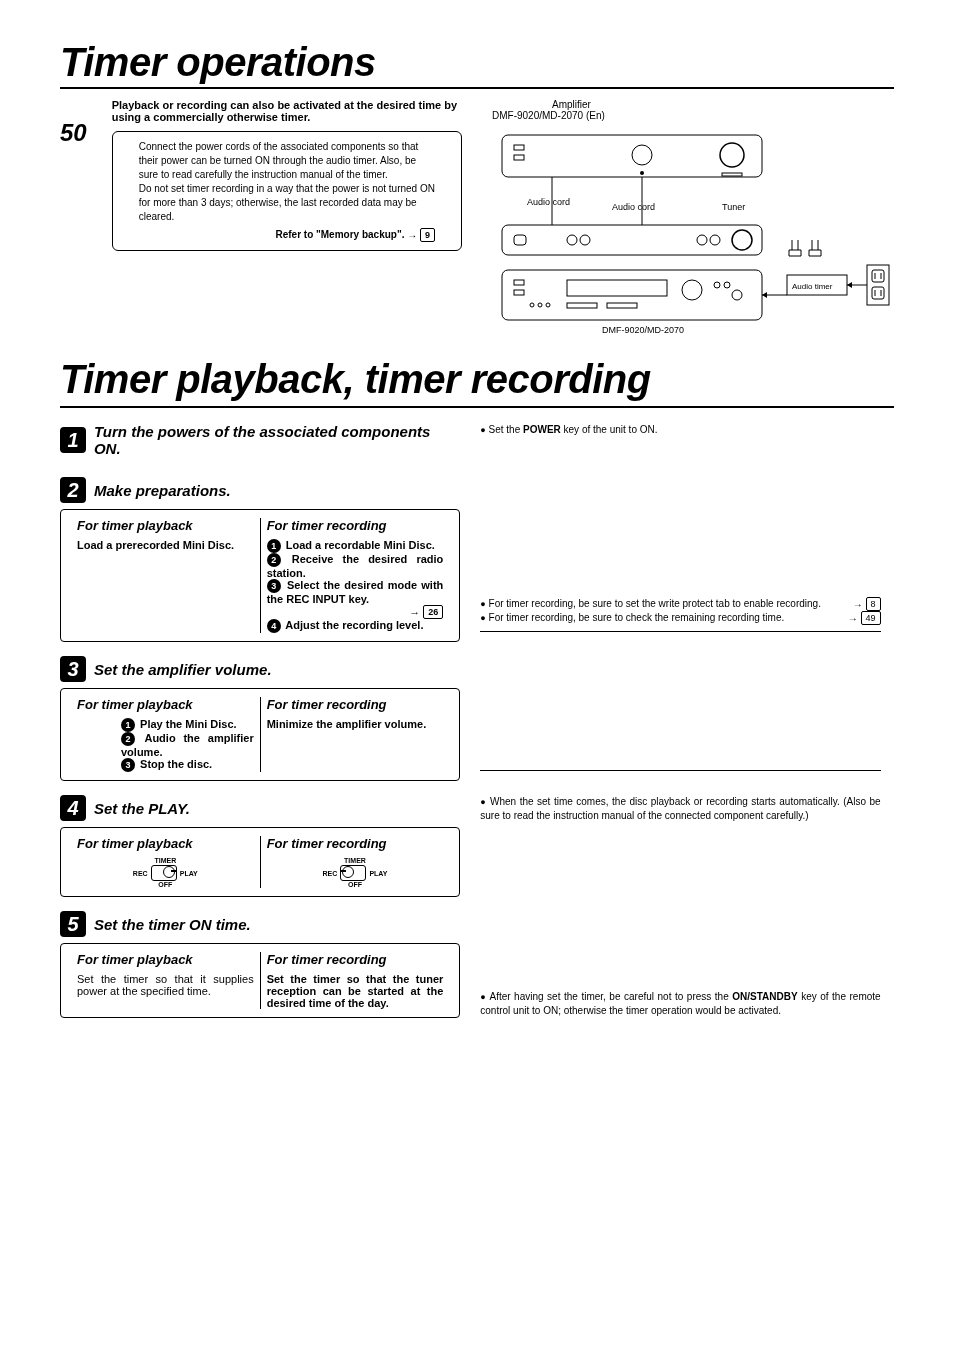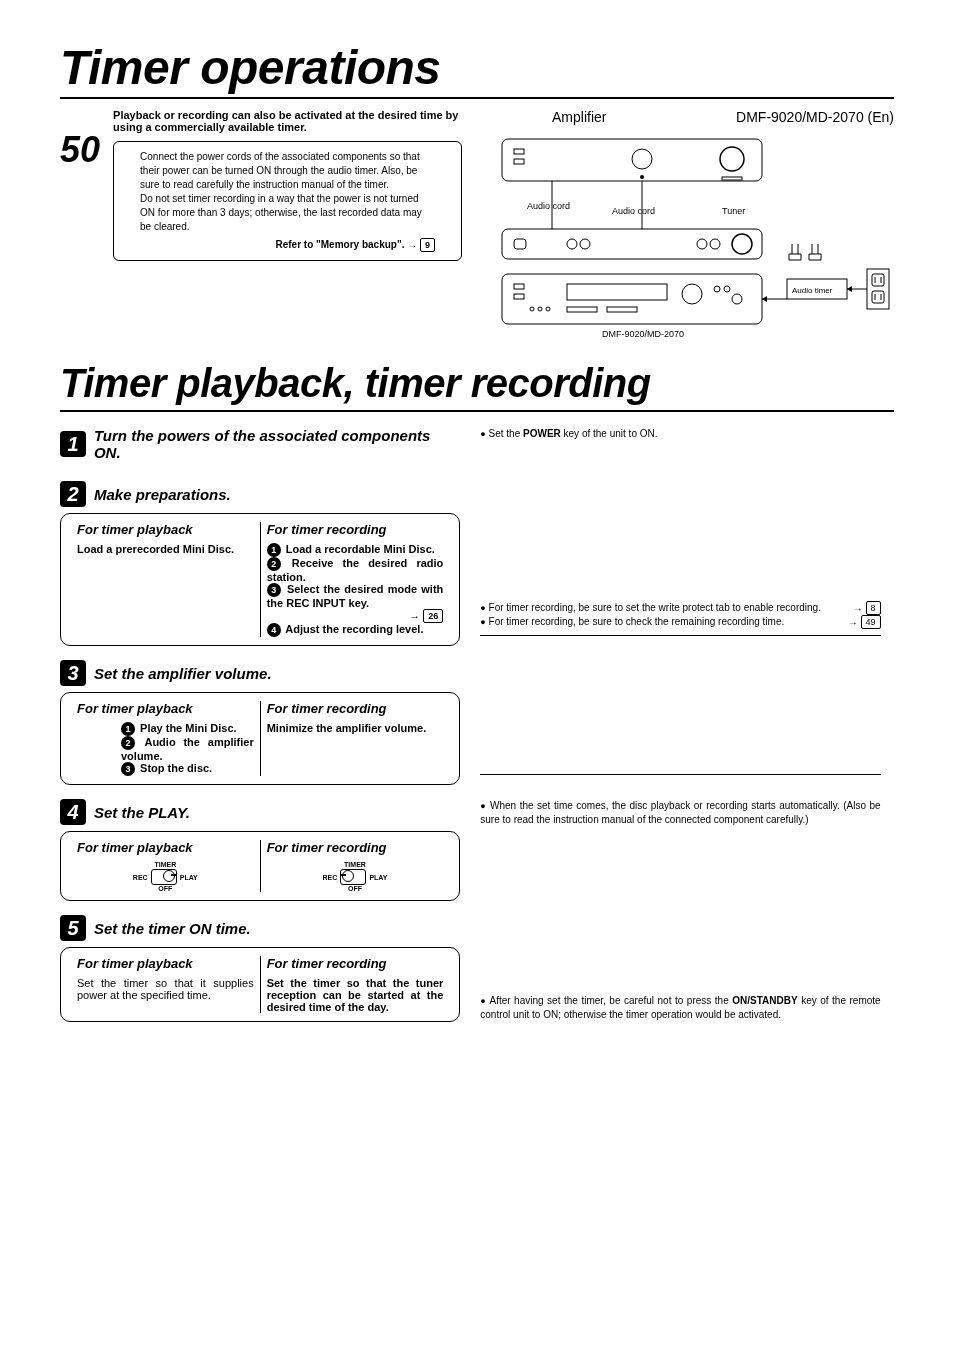--- a/index.html
+++ b/index.html
@@ -4,35 +4,35 @@
 <style>
   body {
     font-family: Arial, Helvetica, sans-serif;
     margin: 0;
     padding: 40px 60px;
     background: #fff;
     color: #000;
     width: 834px;
   }
   .main-title {
-    font-size: 48px;
+    font-size: 40px;
     font-weight: bold;
     font-style: italic;
     border-bottom: 2px solid #000;
     padding-bottom: 2px;
     margin-bottom: 10px;
     font-family: "Arial Black", Arial, sans-serif;
     letter-spacing: -0.5px;
   }
   .page-num {
-    font-size: 36px;
+    font-size: 24px;
     font-weight: bold;
     font-style: italic;
     float: left;
-    margin-right: 3px;
+    margin-right: 15px;
     margin-top: 20px;
   }
   .intro-row {
     display: flex;
     gap: 30px;
   }
   .intro-left {
     flex: 1;
   }
   .intro-text {
@@ -52,22 +52,23 @@
     text-align: right;
     margin-top: 4px;
   }
   .diagram {
     flex: 1;
     font-size: 9px;
   }
   .diag-label-row {
     display: flex;
     justify-content: space-between;
-    font-size: 14px;
+    font-size: 10px;
     margin-bottom: 4px;
+    flex-direction: column;
   }
 
   .sub-title {
     font-size: 40px;
     font-weight: bold;
     font-style: italic;
     border-bottom: 2px solid #000;
     padding-bottom: 4px;
     margin: 20px 0 15px 0;
     font-family: "Arial Black", Arial, sans-serif;
@@ -105,21 +106,21 @@
     width: 26px;
     height: 26px;
     display: inline-flex;
     align-items: center;
     justify-content: center;
     border-radius: 4px;
     font-family: "Arial Black", Arial, sans-serif;
   }
   .inst-box {
     border: 1px solid #000;
-    border-radius: 10px;
+    border-radius: 4px;
     padding: 8px 10px;
     font-size: 11px;
   }
   .two-col {
     display: flex;
   }
   .two-col > div {
     flex: 1;
     padding: 0 6px;
   }
@@ -188,21 +189,21 @@
 </head>
 <body>
 
 <div class="main-title">Timer operations</div>
 
 <div class="intro-row">
   <div class="intro-left">
     <div style="display:flex;gap:10px;">
       <div class="page-num">50</div>
       <div style="flex:1">
-        <div class="intro-text">Playback or recording can also be activated at the desired time by using a commercially available timer.</div>
+        <div class="intro-text">Playback or recording can also be activated at the desired time by using a commercially otherwise timer.</div>
         <div class="info-box">
           <div>Connect the power cords of the associated components so that their power can be turned ON through the audio timer. Also, be sure to read carefully the instruction manual of the timer.</div>
           <div>Do not set timer recording in a way that the power is not turned ON for more than 3 days; otherwise, the last recorded data may be cleared.</div>
           <div class="ref">
             <span>Refer to "Memory backup". →</span>
             <span class="pageref">9</span>
           </div>
         </div>
       </div>
     </div>

